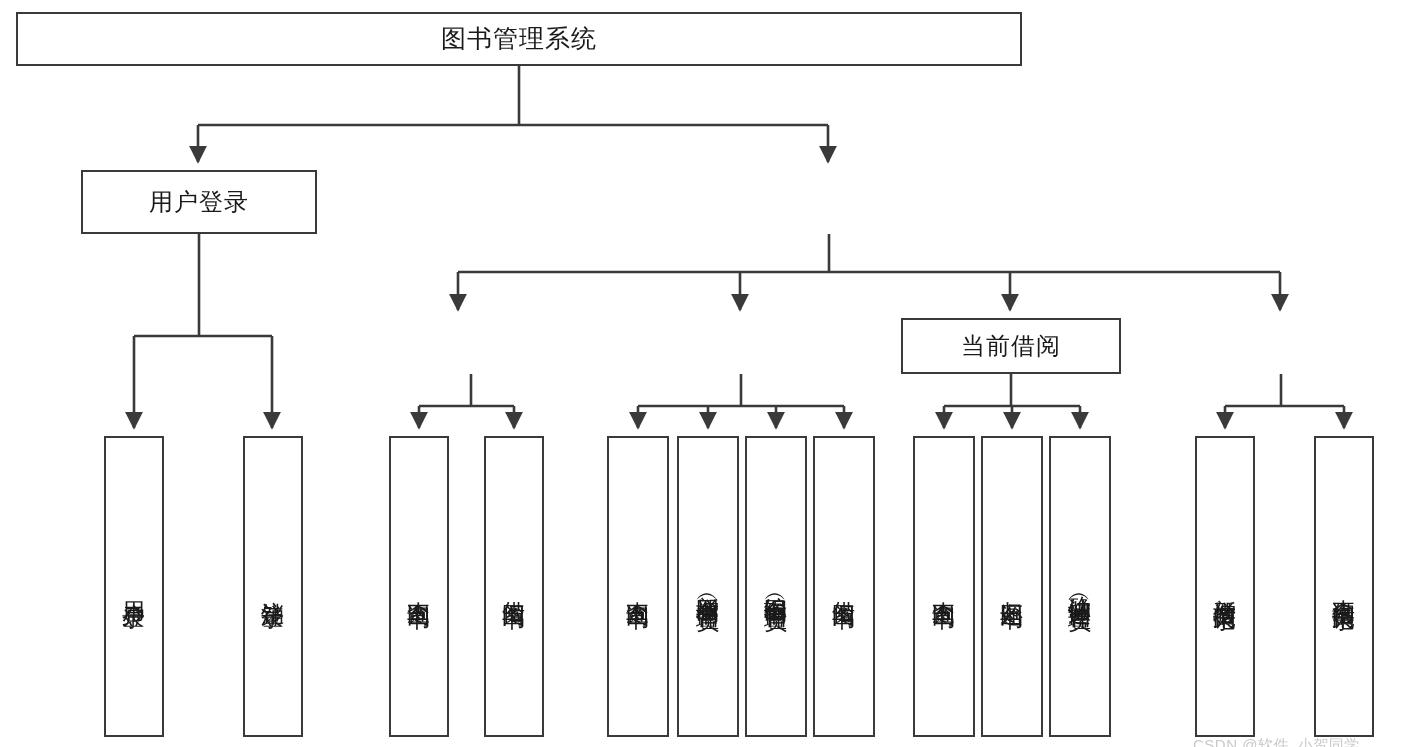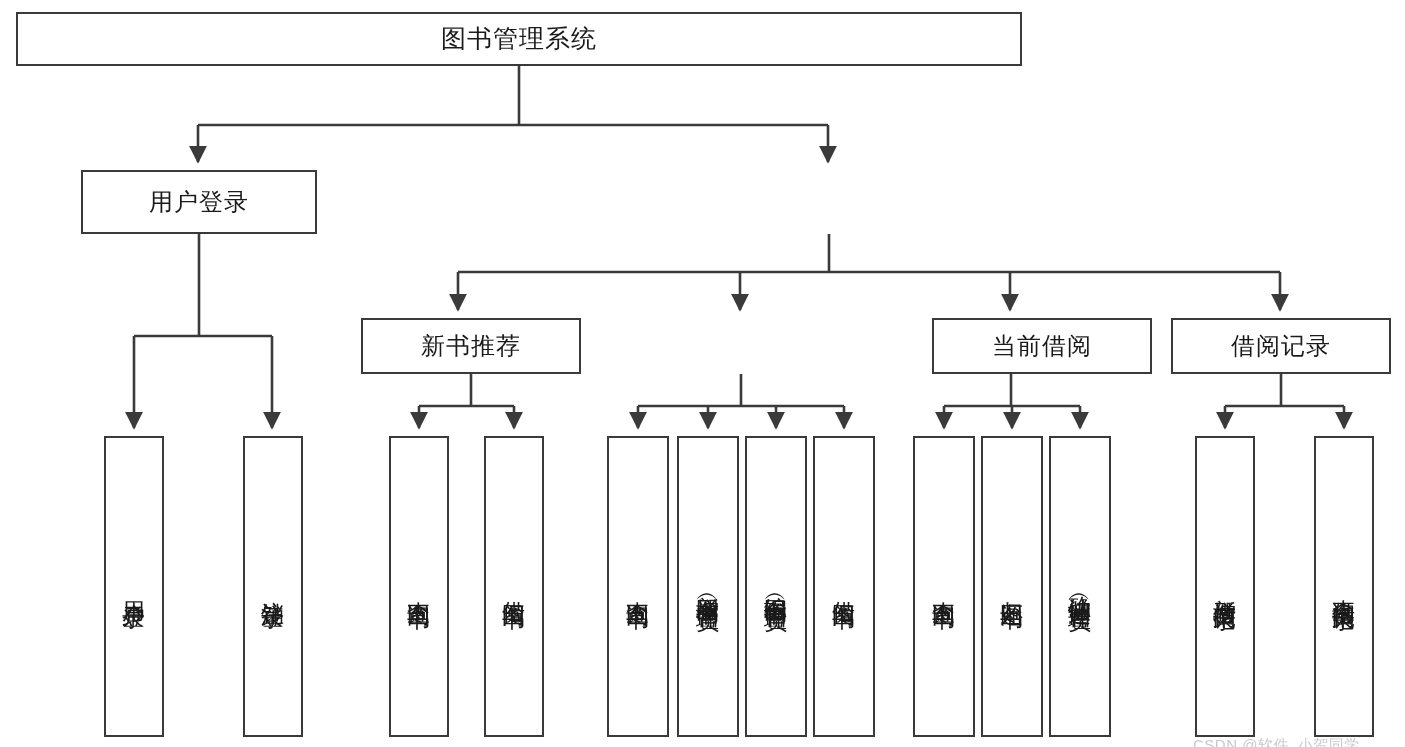--- a/index.html
+++ b/index.html
@@ -116,23 +116,21 @@
       <path d="M 1225 406 L 1344 406"></path>
       <path d="M 1225 406 L 1225 428" marker-end="url(#arrow)"></path>
       <path d="M 1344 406 L 1344 428" marker-end="url(#arrow)"></path>
     </g>
   </svg>
 
   <div class="node node-h node-root" style="left:16px; top:12px; width:1006px; height:54px;">图书管理系统</div>
 
   <div class="node node-h" style="left:81px; top:170px; width:236px; height:64px;">用户登录</div>
 
-  <div class="node node-h" style="left:361px; top:318px; width:220px; height:56px;">新书推荐</div>
-  <div class="node node-h" style="left:932px; top:318px; width:220px; height:56px;">当前借阅</div>
-  <div class="node node-h" style="left:1171px; top:318px; width:220px; height:56px;">借阅记录</div>
+  <div class="node node-h" style="left:901px; top:318px; width:220px; height:56px;">当前借阅</div>
 
   <div class="node node-v" style="left:104px; top:436px; width:60px; height:301px;">用户登录</div>
   <div class="node node-v" style="left:243px; top:436px; width:60px; height:301px;">注销登录</div>
 
   <div class="node node-v" style="left:389px; top:436px; width:60px; height:301px;">查询图书</div>
   <div class="node node-v" style="left:484px; top:436px; width:60px; height:301px;">借阅图书</div>
 
   <div class="node node-v" style="left:607px; top:436px; width:62px; height:301px;">查询图书</div>
   <div class="node node-v" style="left:677px; top:436px; width:62px; height:301px;">新增图书（管理员）</div>
   <div class="node node-v" style="left:745px; top:436px; width:62px; height:301px;">编辑图书（管理员）</div>

